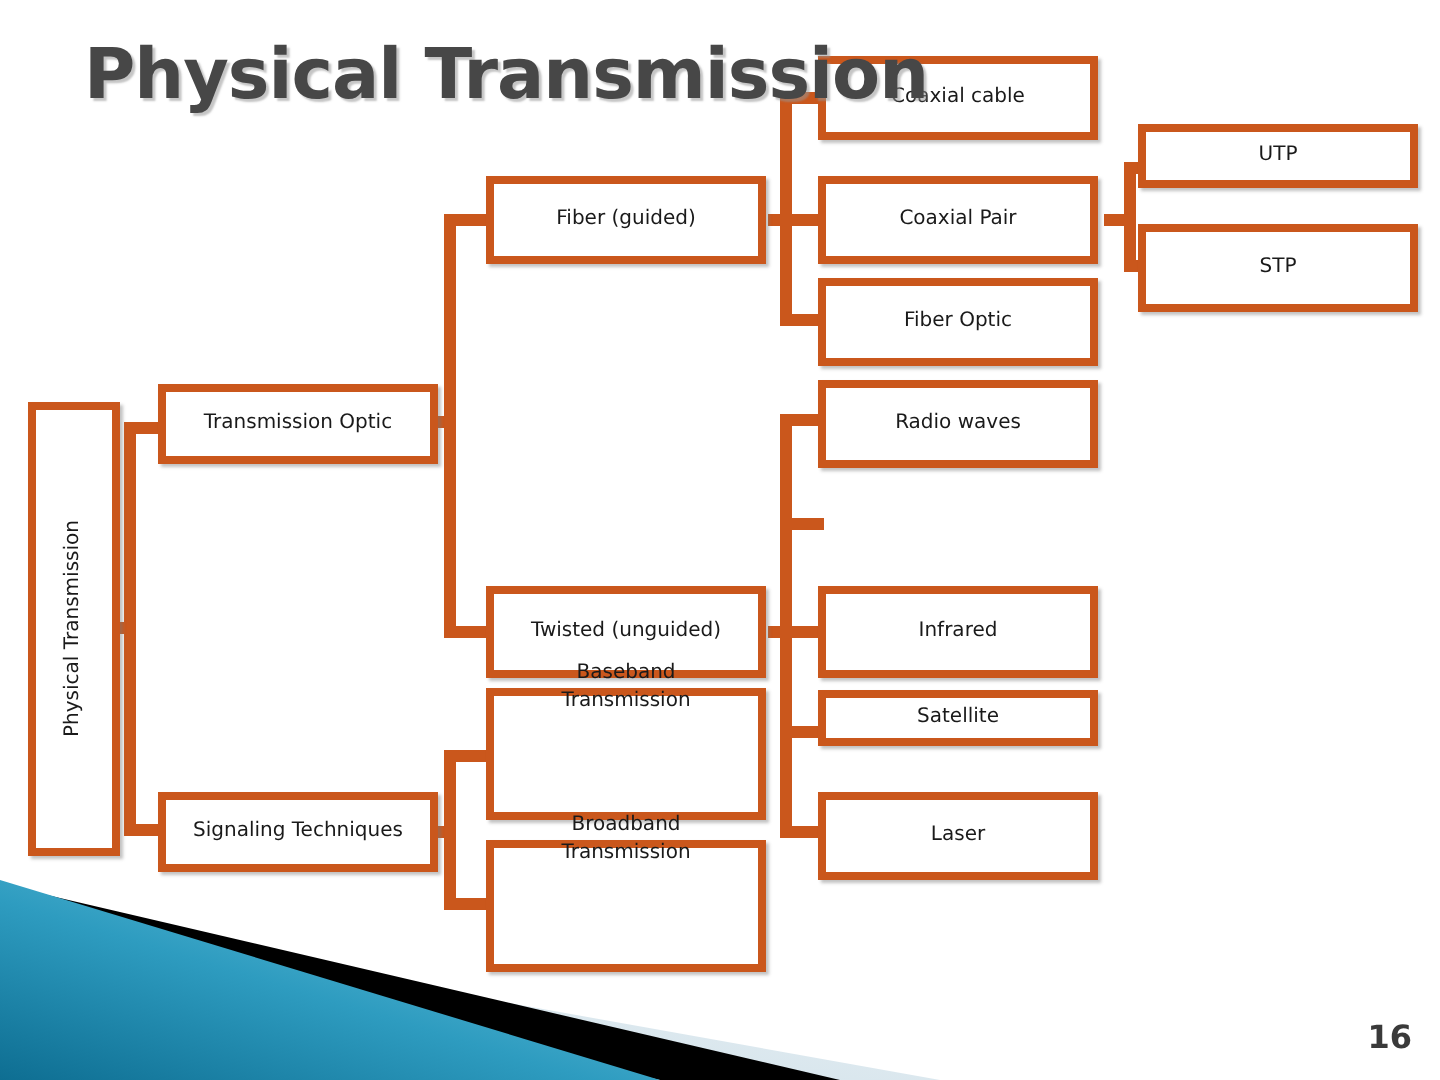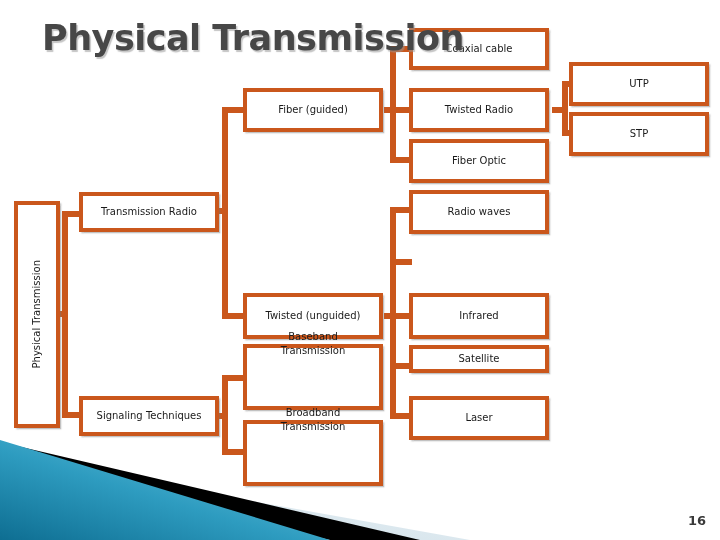--- a/index.html
+++ b/index.html
@@ -86,21 +86,21 @@
     height: 120px;
     z-index: 5;
     pointer-events: none;
   }
 
   #page-number {
     position: absolute;
     right: 14px;
     bottom: 12px;
     font-family: "DejaVu Sans", sans-serif;
-    font-size: 13px;
+    font-size: 16px;
     font-weight: bold;
     color: #3a3a3a;
     z-index: 40;
   }
 </style>
 </head>
 <body>
 
 <div id="slide">
 
@@ -138,21 +138,21 @@
   <div class="conn" style="left:552px; top:107px; width:16px; height:6px;"></div>
   <div class="conn" style="left:562px; top:81px;  width:6px;  height:55px;"></div>
   <div class="conn" style="left:562px; top:81px;  width:16px; height:6px;"></div>
   <div class="conn" style="left:562px; top:130px; width:16px; height:6px;"></div>
 
   <div class="node vertical" style="left:14px; top:201px; width:46px; height:227px;">
     <span>Physical Transmission</span>
   </div>
 
   <div class="node" style="left:79px; top:192px; width:140px; height:40px;">
-    <span>Transmission Radio</span>
+    <span>Transmission Optic</span>
   </div>
 
   <div class="node" style="left:79px; top:396px; width:140px; height:40px;">
     <span>Signaling Techniques</span>
   </div>
 
   <div class="node" style="left:243px; top:88px; width:140px; height:44px;">
     <span>Fiber (guided)</span>
   </div>
 
@@ -168,21 +168,21 @@
   <div class="node overflow" style="left:243px; top:420px; width:140px; height:66px;">
     <span style="top:-17px;">Broadband</span>
     <span style="top:-3px;">Transmission</span>
   </div>
 
   <div class="node" style="left:409px; top:28px; width:140px; height:42px;">
     <span>Coaxial cable</span>
   </div>
 
   <div class="node" style="left:409px; top:88px; width:140px; height:44px;">
-    <span>Twisted Radio</span>
+    <span>Coaxial Pair</span>
   </div>
 
   <div class="node" style="left:409px; top:139px; width:140px; height:44px;">
     <span>Fiber Optic</span>
   </div>
 
   <div class="node" style="left:409px; top:190px; width:140px; height:44px;">
     <span>Radio waves</span>
   </div>
 
@@ -192,21 +192,21 @@
   </div>
 
   <div class="node" style="left:409px; top:345px; width:140px; height:28px;">
     <span>Satellite</span>
   </div>
 
   <div class="node" style="left:409px; top:396px; width:140px; height:44px;">
     <span>Laser</span>
   </div>
 
-  <div class="node" style="left:569px; top:62px; width:140px; height:44px;">
+  <div class="node" style="left:569px; top:62px; width:140px; height:32px;">
     <span>UTP</span>
   </div>
 
   <div class="node" style="left:569px; top:112px; width:140px; height:44px;">
     <span>STP</span>
   </div>
 
   <svg class="deco" viewBox="0 0 720 120" preserveAspectRatio="none">
     <defs>
       <linearGradient id="decoBlue" x1="0" y1="1" x2="1" y2="0">

